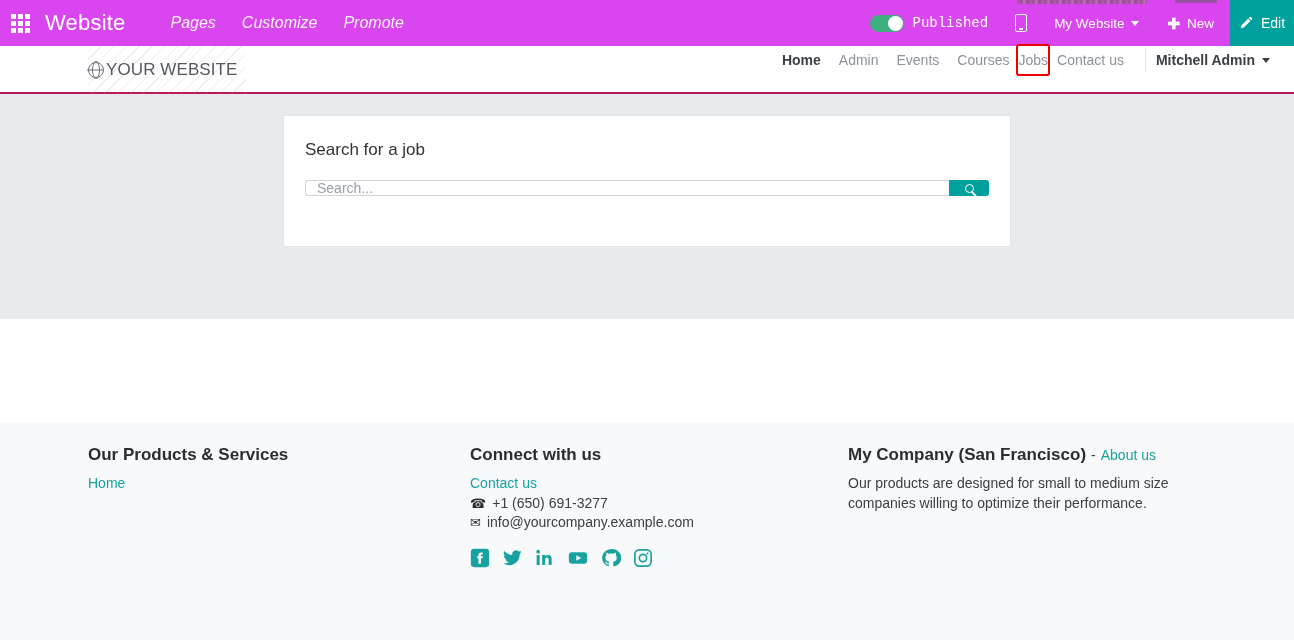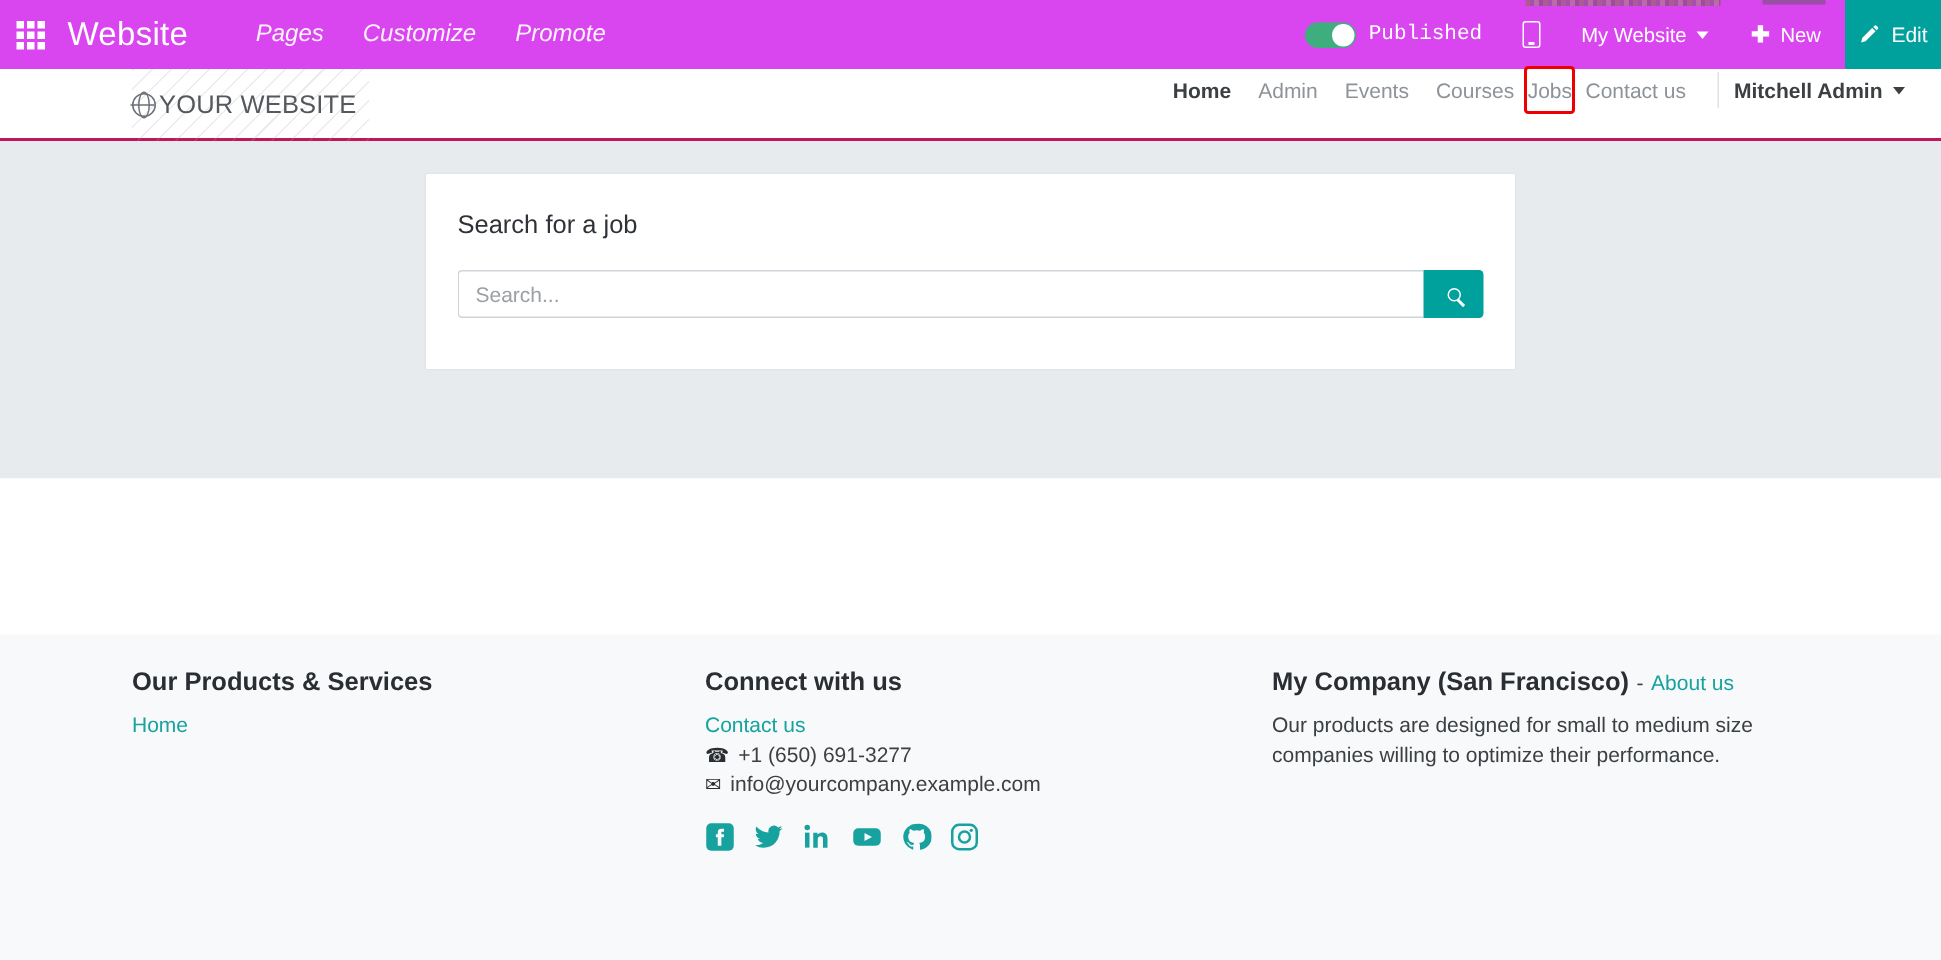--- a/index.html
+++ b/index.html
@@ -236,21 +236,21 @@
     border: 1px solid #e3e6e9;
     border-radius: 2px;
     padding: 24px 21px 24px 21px;
     height: 132px;
   }
   .search-card-title {
     font-size: 17px;
     color: #2f3337;
     margin: 0 0 20px 0;
   }
-  .search-row { display: flex; height: 32px; }
+  .search-row { display: flex; height: 16px; }
   .search-input {
     flex: 1;
     border: 1px solid #ced4da;
     border-right: none;
     border-radius: 3px 0 0 3px;
     padding: 0 11px;
     font-size: 14px;
     font-family: "Liberation Sans", sans-serif;
     color: #3c4043;
     outline: none;

